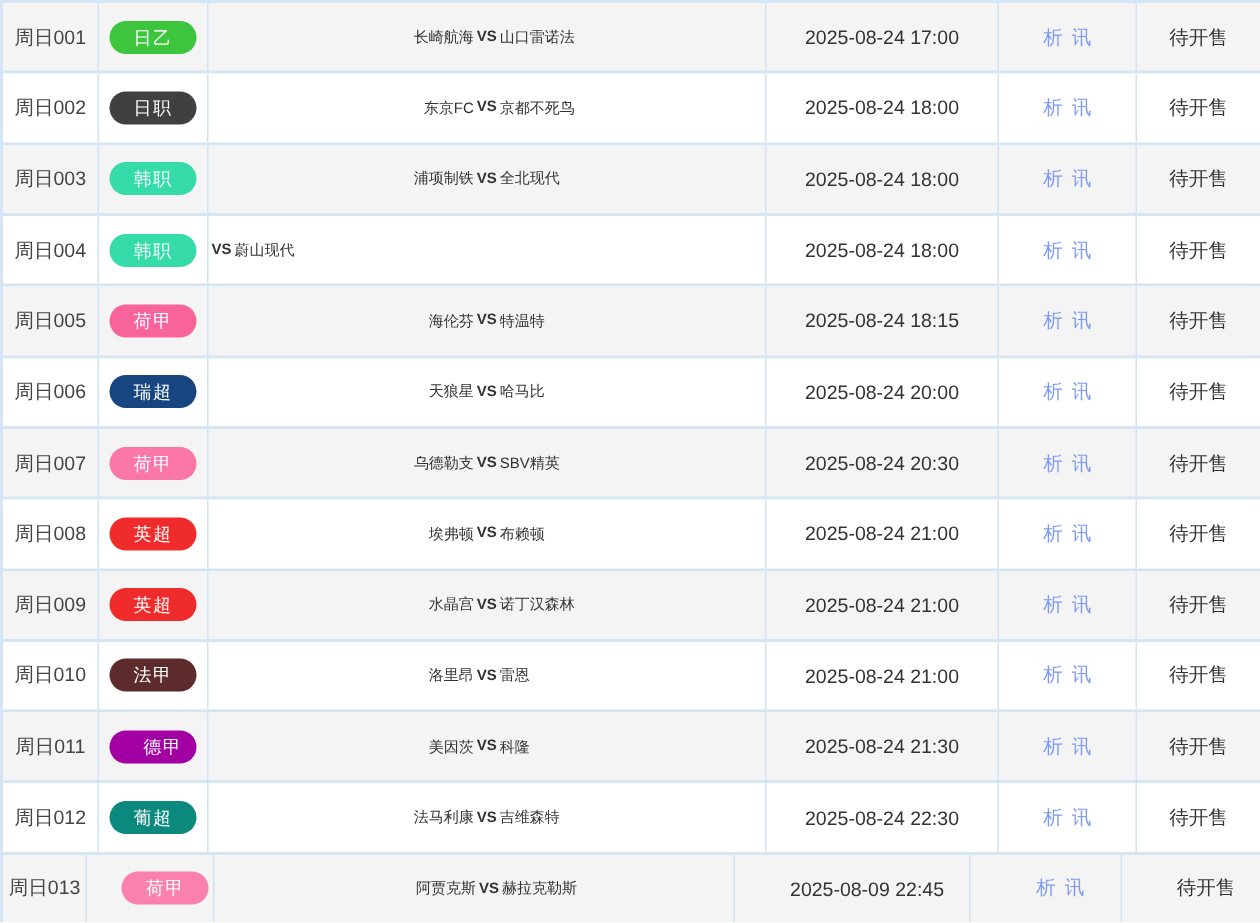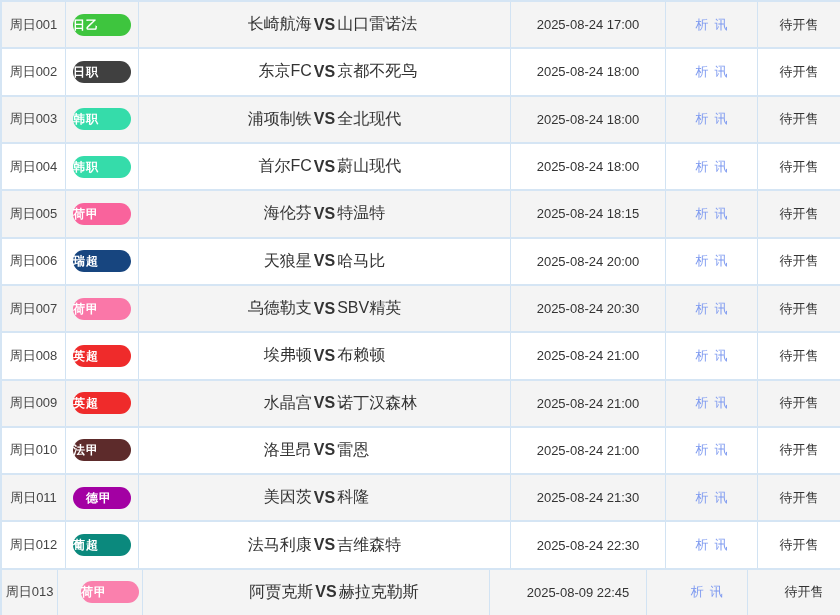--- a/index.html
+++ b/index.html
@@ -27,35 +27,35 @@
   .cell {
     display: flex;
     align-items: center;
     justify-content: center;
     border-right: 1px solid #d2e3f3;
     font-size: 13px;
     color: #333;
   }
   .cell-code   { width: 64px; color: #444; }
   .cell-league { width: 73px; }
-  .cell-teams  { width: 372px; font-size: 16px; }
+  .cell-teams  { width: 372px; font-size: 10px; }
   .cell-time   { width: 155px; }
   .cell-links  { width: 92px; }
   .cell-status { width: 82px; border-right: none; }
 
   .badge {
     display: inline-block;
     min-width: 58px;
     height: 22px;
     line-height: 22px;
     border-radius: 11px;
-    text-align: left;
+    text-align: center;
     color: #ffffff;
     font-size: 12px;
-    font-weight: bold;
+    font-weight: normal;
     letter-spacing: 1px;
   }
 
   .home { flex: 1 1 0; text-align: right; white-space: nowrap; }
   .vs   { margin: 0 2px; flex: 0 0 auto; font-weight: bold; }
   .away { flex: 1 1 0; text-align: left; white-space: nowrap; }
 
   .link {
     color: #7e9af0;
     text-decoration: none;
@@ -119,21 +119,20 @@
       <a class="link">讯</a>
     </div>
     <div class="cell cell-status">待开售</div>
   </div>
       <div class="row">
     <div class="cell cell-code">周日004</div>
     <div class="cell cell-league">
       <span class="badge" style="background: rgb(53, 220, 170);">韩职</span>
     </div>
     <div class="cell cell-teams">
-      <span class="home">首尔FC</span>
       <span class="vs">VS</span>
       <span class="away">蔚山现代</span>
     </div>
     <div class="cell cell-time">2025-08-24 18:00</div>
     <div class="cell cell-links">
       <a class="link">析</a>
       <a class="link">讯</a>
     </div>
     <div class="cell cell-status">待开售</div>
   </div>

